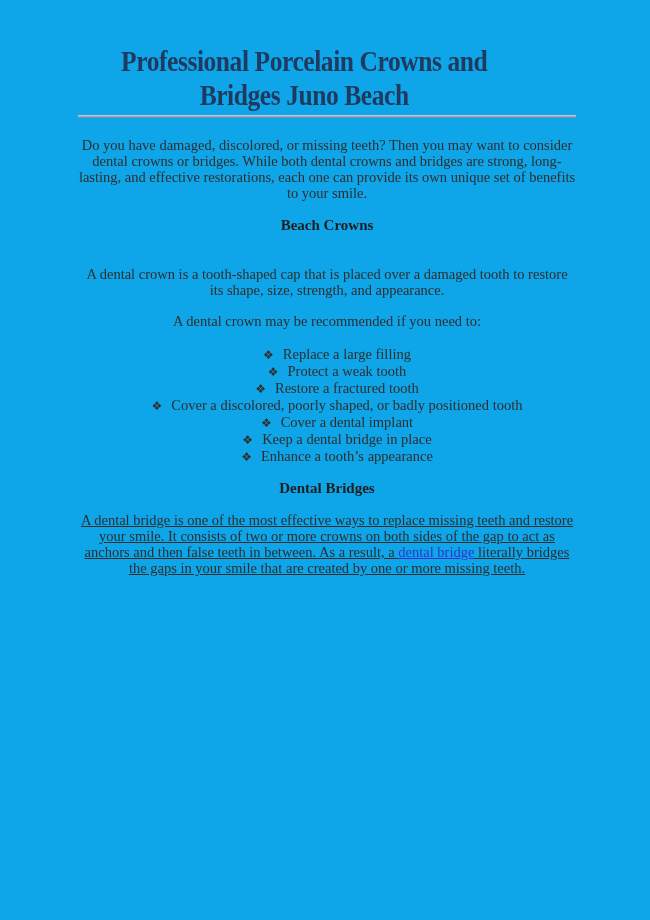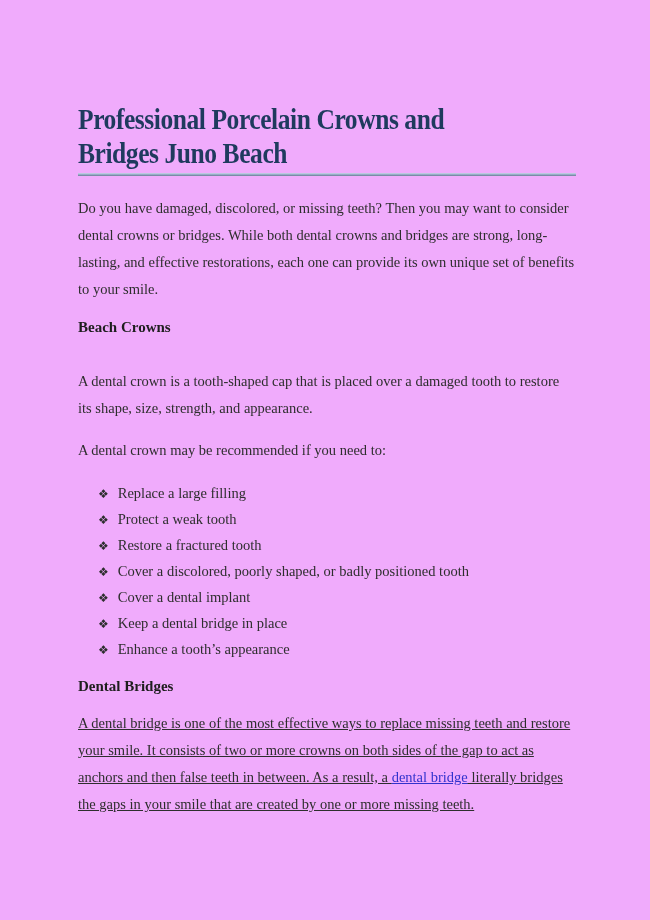--- a/index.html
+++ b/index.html
@@ -5,25 +5,26 @@
   html, body {
     margin: 0;
     padding: 0;
     background: #ffffff;
   }
   .page {
     position: relative;
     box-sizing: border-box;
     width: 650px;
     height: 920px;
-    background: #f0abfc;
-    padding: 102px 74px 0 78px;
+    background: #0ea5e9;
+    padding: 44px 74px 0 78px;
     font-family: "Liberation Serif", serif;
     color: #2e2e2e;
     overflow: hidden;
+    text-align: center;
   }
   .doc-title {
     margin: 0;
     width: 514px;
     font-family: "Liberation Serif", serif;
     font-weight: bold;
     font-size: 29px;
     line-height: 34px;
     letter-spacing: -0.5px;
     color: #1f3a5e;
@@ -31,40 +32,40 @@
     transform-origin: 0 50%;
   }
   .title-rule {
     height: 3px;
     margin-top: 3px;
     background: linear-gradient(to bottom, #ccd7ea 0%, #93a6c4 55%, #6d7d94 100%);
   }
   p {
     margin: 0;
     font-size: 14.5px;
-    line-height: 27px;
+    line-height: 16px;
   }
   .intro { margin-top: 19px; }
   .section-heading {
     margin: 16px 0 0 0;
     font-size: 15px;
     line-height: 16px;
     font-weight: bold;
     color: #1e1e1e;
   }
   .para-a { margin-top: 33px; }
   .para-b { margin-top: 15px; }
   .bullet-list {
     margin: 17px 0 0 0;
     padding: 0 0 0 20px;
     list-style: none;
   }
   .bullet-list li {
     font-size: 14.5px;
-    line-height: 25px;
+    line-height: 16px;
   }
   .blt {
     font-family: "DejaVu Sans", sans-serif;
     font-size: 12px;
     margin-right: 9px;
     color: #2e2e2e;
   }
   .heading-bridges { margin-top: 15px; }
   .para-bridges { margin-top: 16px; text-decoration: underline; }
   .doc-link {

